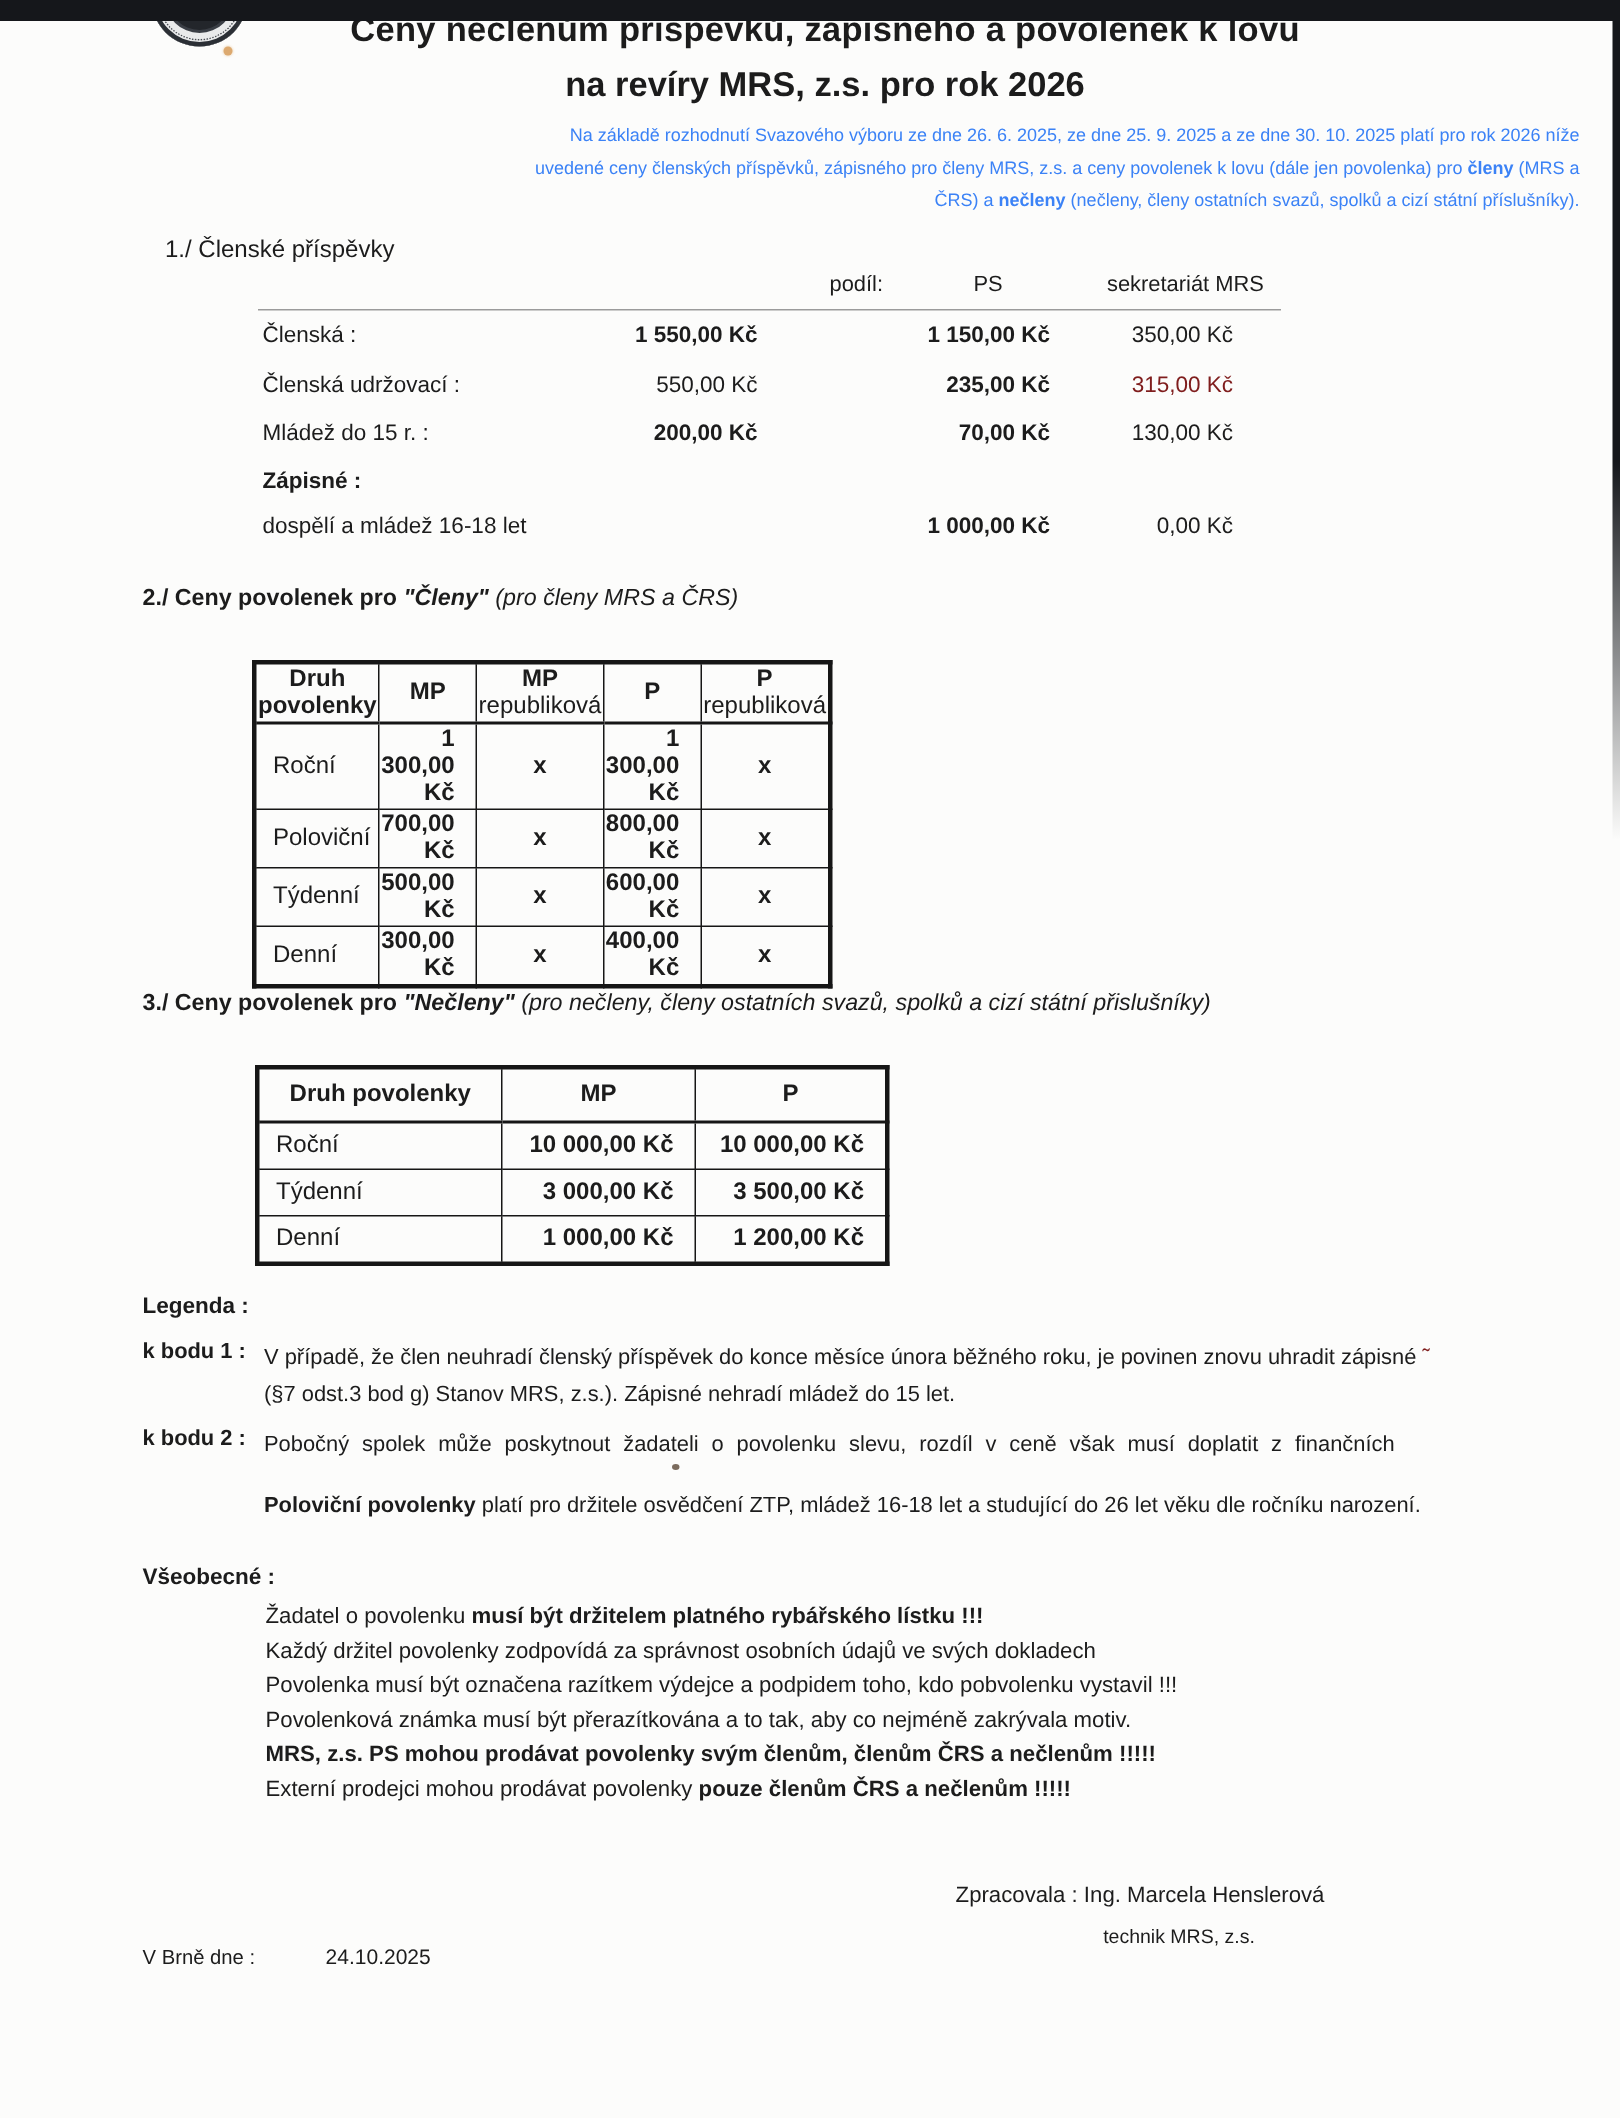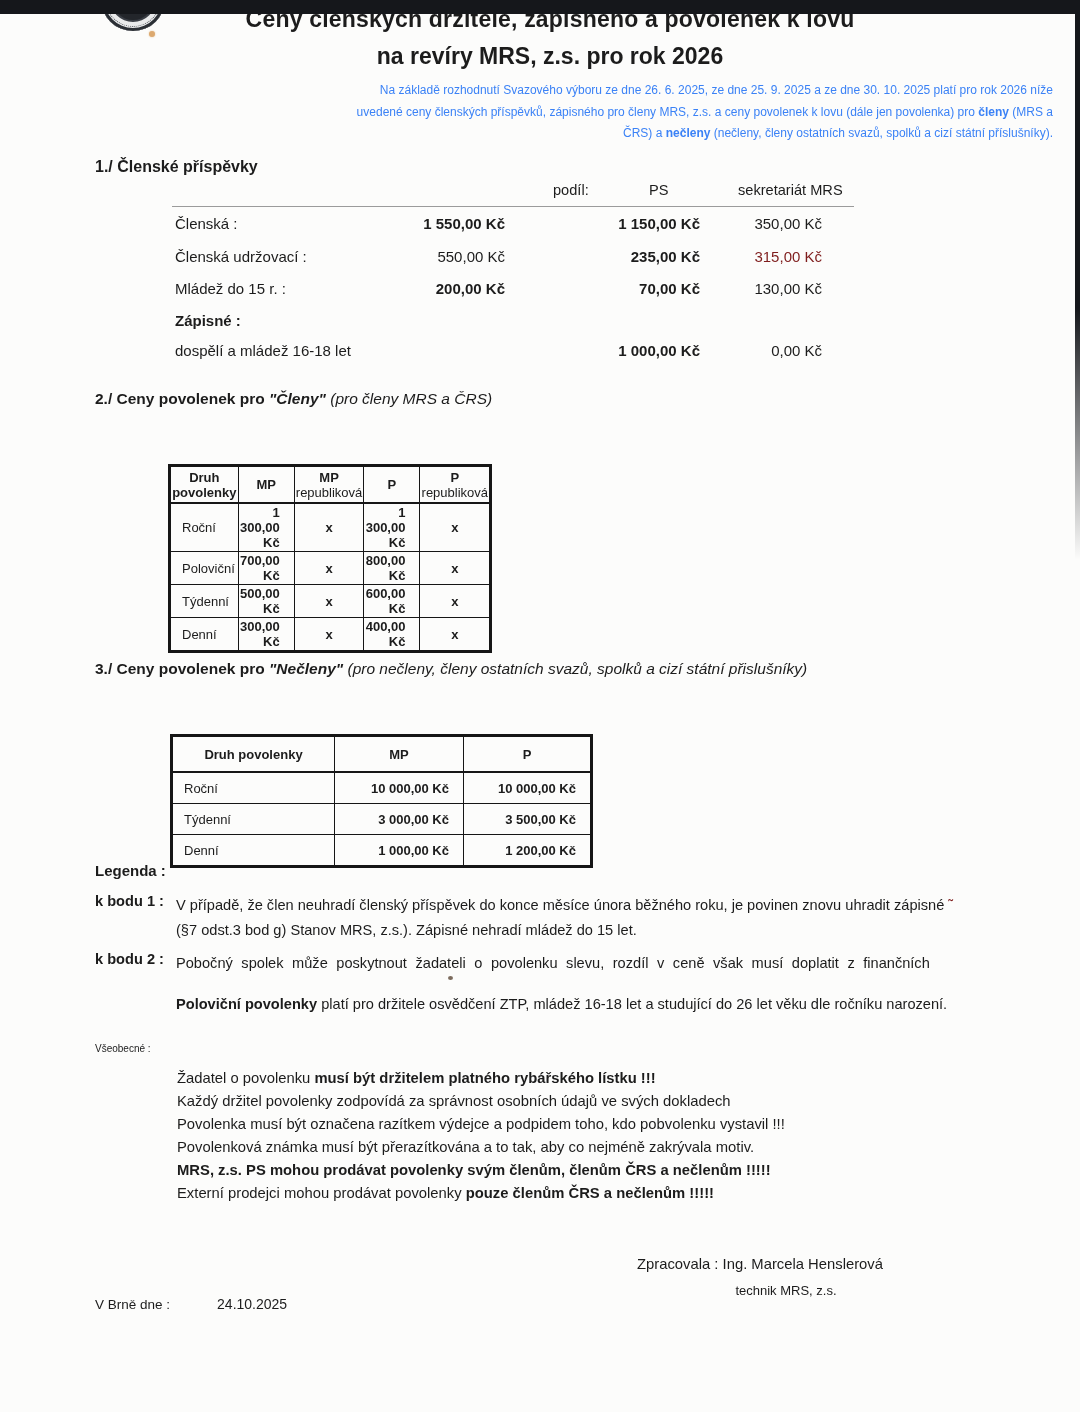--- a/index.html
+++ b/index.html
@@ -30,36 +30,36 @@
   .title { position:absolute; left:20px; top:0; width:1060px; text-align:center; font-weight:700; z-index:1; }
   .title-l1 { position:absolute; top:6px;  left:0; width:100%; font-size:23px; letter-spacing:.2px; }
   .title-l2 { position:absolute; top:43px; left:0; width:100%; font-size:23px; }
 
   
   .intro { position:absolute; left:48px; top:80px; width:1005px; text-align:right;
     font-size:12px; line-height:21.5px; color:#3b82f6; }
 
   
   .sec1 { position:absolute; left:95px; top:158px; width:770px; }
-  .sec1-h { font-size:16px; font-weight:700; }
+  .sec1-h { font-size:16px; font-weight:400;margin-left:15px; }
   .s1head { position:absolute; left:80px; top:24px; width:680px; height:20px; font-size:14.6px; }
   .s1head .h-podil { position:absolute; left:378px; }
   .s1head .h-ps    { position:absolute; left:474px;text-align:center; }
   .s1head .h-sek   { position:absolute; left:563px;text-align:center; }
   .s1rule { position:absolute; left:77px; top:48px; width:682px; height:0; border-top:1.6px solid #9b9b9b; }
   .s1row { position:absolute; left:80px; width:680px; height:21px; font-size:15px; }
   .s1label { position:absolute; left:0; }
   .s1v { position:absolute; width:200px; text-align:right; }
   .s1v.v1  { right:350px; }
   .s1v.ps  { right:155px; }
   .s1v.sek { right:33px; }
 
   
   table { border-collapse:collapse; table-layout:fixed; }
-  .ptable { border:3px solid #161616; font-size:13px;margin-top:24px; }
+  .ptable { border:3px solid #161616; font-size:16px; }
   .ptable th { border:1.6px solid #161616; border-bottom:2.8px solid #161616; text-align:center; font-weight:400; }
   .ptable td { border:1.6px solid #161616; }
   .ptable td.lbl { text-align:left; padding-left:11px; font-weight:400; }
   .ptable td.num { text-align:right; padding-right:14px; font-weight:700; }
   .ptable td.xx  { text-align:center; font-weight:700; }
 
   .sec2 { position:absolute; left:95px; top:390px; }
   .sec2-h, .sec3-h { font-size:15.5px; }
   .t2 { position:absolute; left:73px; top:50px; }   
   .t2 th, .t2 td { height:29px; }
@@ -76,42 +76,42 @@
   .kitem { position:absolute; left:0; width:900px; }
   .k1 { top:33px; }
   .k2 { top:91px; }
   .k2b { top:132px; }
   .klabel { position:absolute; left:0; font-weight:700; }
   .ktext { position:absolute; left:81px; width:812px; line-height:24.5px; }
   .js { word-spacing:4.5px; }
 
   
   .vseo { position:absolute; left:95px; top:1043px; width:900px; font-size:14.8px; }
-  .vseo-h { font-weight:400; font-size:10px; }
+  .vseo-h { font-weight:700; font-size:15px; }
   .vlines { position:absolute; top:24px; left:82px; width:800px; line-height:23px; }
 
   
   .sign { position:absolute; left:560px; top:1256px; width:400px; text-align:center; font-size:14.8px; }
   .sign-role { font-size:13px; margin-top:11px; margin-left:52px; }
   .placedate { position:absolute; left:95px; top:1296px; font-size:13.5px; }
   .pd-date { display:inline-block; margin-left:47px; font-size:14px; }
 </style>
 </head>
 <body>
 
 <div class="page">
 
   <div class="stamp"></div>
   <div class="band-top"></div>
   <div class="band-right"></div>
   <div class="speck1"></div>
   <div class="speck2"></div>
 
   <div class="title">
-    <div class="title-l1">Ceny členských držitele, zápisného a povolenek k lovu</div>
+    <div class="title-l1">Ceny nečlenům příspěvků, zápisného a povolenek k lovu</div>
     <div class="title-l2">na revíry MRS, z.s. pro rok 2026</div>
   </div>
 
   <div class="intro">
     <div><span>Na základě rozhodnutí Svazového výboru ze dne 26. 6. 2025, ze dne 25. 9. 2025 a ze dne 30. 10. 2025 platí pro rok 2026 níže</span></div>
     <div><span>uvedené ceny členských příspěvků, zápisného pro členy  MRS, z.s. a ceny povolenek k lovu (dále jen povolenka) pro </span><span class="b">členy</span><span> (MRS a</span></div>
     <div><span>ČRS) a </span><span class="b">nečleny</span><span> (nečleny, členy ostatních svazů, spolků a cizí státní příslušníky).</span></div>
   </div>
 
   <div class="sec1">

